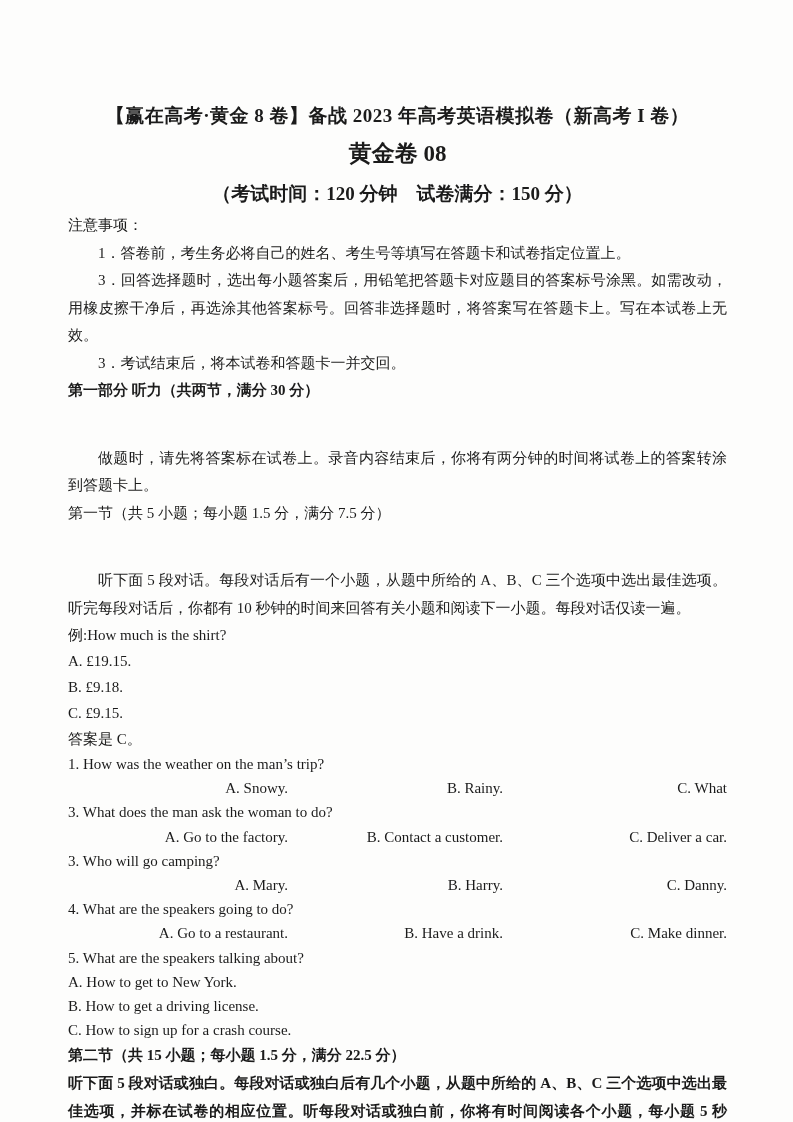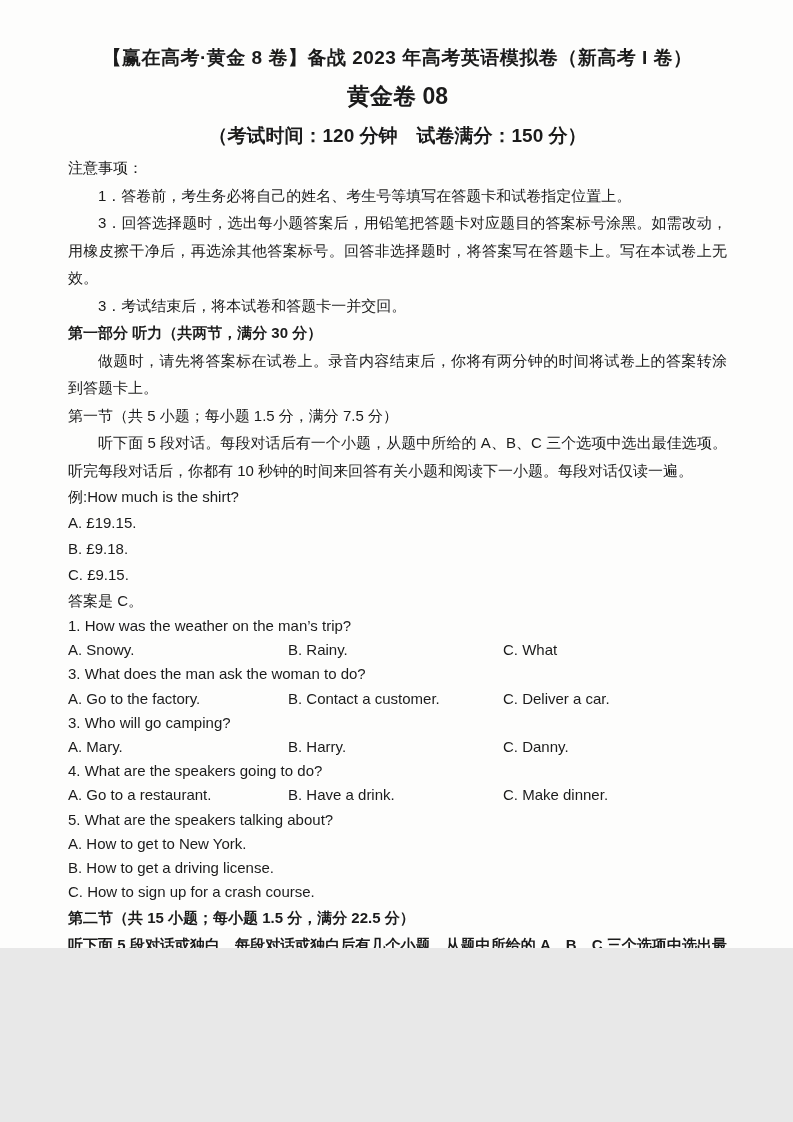--- a/index.html
+++ b/index.html
@@ -3,32 +3,32 @@
 <meta charset="utf-8">
 <style>
   html, body {
     margin: 0;
     padding: 0;
     background: #e8e8e8;
   }
   .page {
     position: relative;
     width: 793px;
-    height: 948px;
+    height: 1122px;
     margin: 0 auto;
     background: #fdfdfc;
     color: #1b1b1b;
-    font-family: Liberation Sans, sans-serif;
+    font-family: Liberation Serif, serif;
     font-size: 15px;
     box-sizing: border-box;
-    padding: 45px 66px 0 68px;
+    padding: 103px 66px 0 68px;
     overflow: hidden;
   }
   p { margin: 0; padding: 0; }
-  .justify { text-align: justify; }
+  .justify { text-align: justify; margin-top: 40px; }
   .indent { text-indent: 30px; }
 
   .series-title {
     margin: 0;
     font-size: 19px;
     font-weight: bold;
     text-align: center;
     line-height: 26px;
     letter-spacing: 0.5px;
   }
@@ -53,21 +53,21 @@
   .sec1-heading { line-height: 27.5px; }
   .sec1-instr { line-height: 27.5px; }
 
   .example { line-height: 26px; }
 
   .questions { line-height: 24.2px; }
   .opt-row {
     display: grid;
     grid-template-columns: 220px 215px 1fr;
   }
-  .opt-row span { display: block; }
+  .opt-row span { display: block; text-align: right; }
 
   .sec2-heading { line-height: 27px; font-weight: bold; }
   .sec2-instr { line-height: 28px; font-weight: bold; text-align: justify; }
 </style>
 </head>
 <body>
 
 <div class="page">
 
   <header>

